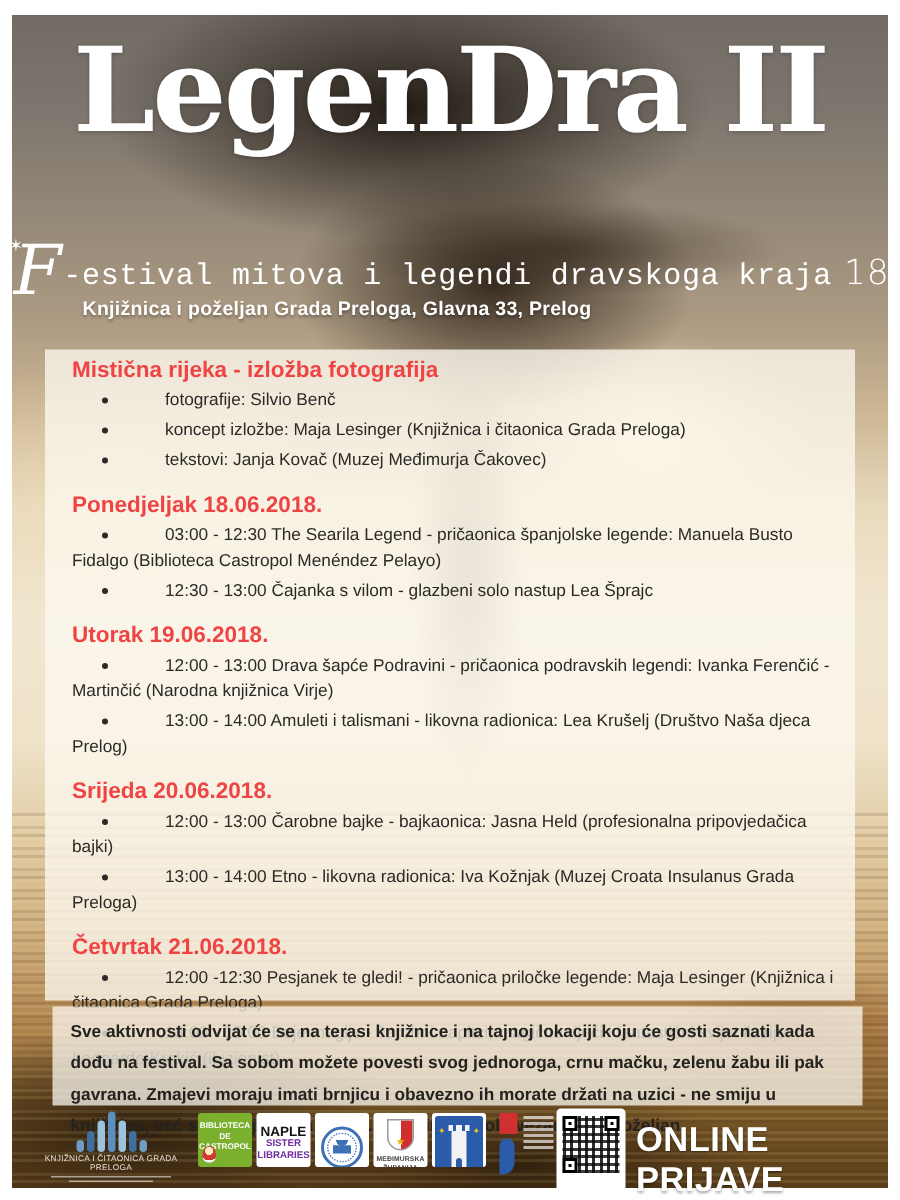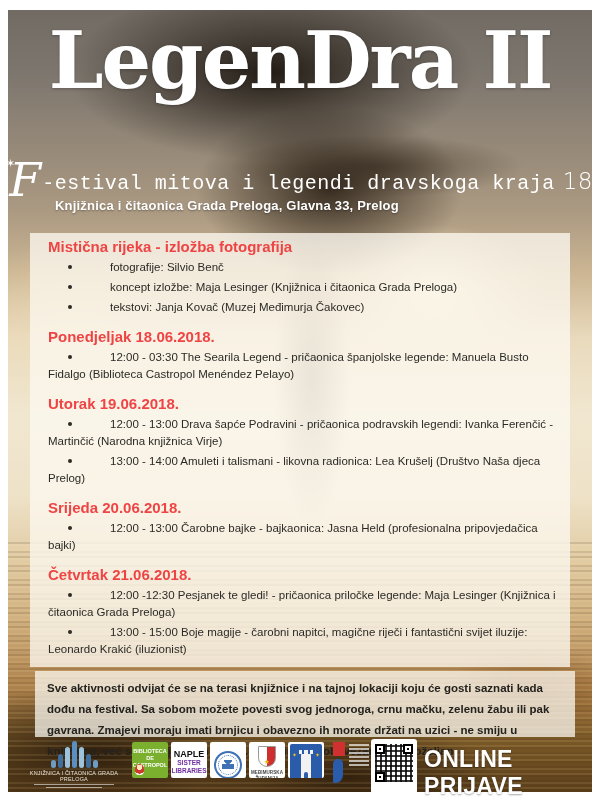--- a/index.html
+++ b/index.html
@@ -112,21 +112,21 @@
   <div class="photo">
     <div class="water-texture"></div>
   </div>
 
   <h1 class="title">LegenDra II</h1>
 
   <div class="subtitle">
     <span class="star">✶</span><span class="fancy-f">F</span><span class="script">-estival mitova i legendi dravskoga kraja</span><span class="dates">18.06.2018. - 21.06.2018.</span>
   </div>
 
-  <div class="address">Knjižnica i čitaonica Grada Preloga, Glavna 33, Prelog</div>
+  <div class="address">Knjižnica i poželjan Grada Preloga, Glavna 33, Prelog</div>
 
   <div class="content-panel">
 
     <div class="section">
       <div class="sec-heading">Mistična rijeka - izložba fotografija</div>
       <div class="item">
           <span class="dot"></span>
           <span class="txt">fotografije: Silvio Benč</span>
         </div>
       <div class="item">
@@ -136,41 +136,49 @@
       <div class="item">
           <span class="dot"></span>
           <span class="txt">tekstovi: Janja Kovač (Muzej Međimurja Čakovec)</span>
         </div>
     </div>
 
     <div class="section">
       <div class="sec-heading">Ponedjeljak 18.06.2018.</div>
       <div class="item">
           <span class="dot"></span>
-          <span class="txt">12:00 - 03:30   The  Searila Legend - pričaonica španjolske legende: Manuela Busto Fidalgo  (Biblioteca Castropol Menéndez Pelayo)</span>
+          <span class="txt">03:00 - 12:30   The  Searila Legend - pričaonica španjolske legende: Manuela Busto Fidalgo  (Biblioteca Castropol Menéndez Pelayo)</span>
+        </div>
+      <div class="item">
+          <span class="dot"></span>
+          <span class="txt">12:30 - 13:00 Čajanka s vilom - glazbeni solo nastup Lea Šprajc</span>
         </div>
     </div>
 
     <div class="section">
       <div class="sec-heading">Utorak 19.06.2018.</div>
       <div class="item">
           <span class="dot"></span>
           <span class="txt">12:00 - 13:00 Drava šapće Podravini - pričaonica podravskih legendi: Ivanka Ferenčić - Martinčić (Narodna knjižnica Virje)</span>
         </div>
       <div class="item">
           <span class="dot"></span>
           <span class="txt">13:00 - 14:00 Amuleti i talismani - likovna radionica: Lea Krušelj (Društvo Naša djeca Prelog)</span>
         </div>
     </div>
 
     <div class="section">
       <div class="sec-heading">Srijeda 20.06.2018.</div>
       <div class="item">
           <span class="dot"></span>
           <span class="txt">12:00 - 13:00 Čarobne bajke - bajkaonica: Jasna Held (profesionalna pripovjedačica bajki)</span>
+        </div>
+      <div class="item">
+          <span class="dot"></span>
+          <span class="txt">13:00 - 14:00 Etno - likovna radionica: Iva Kožnjak (Muzej Croata Insulanus Grada Preloga)</span>
         </div>
     </div>
 
     <div class="section">
       <div class="sec-heading">Četvrtak 21.06.2018.</div>
       <div class="item">
           <span class="dot"></span>
           <span class="txt">12:00 -12:30 Pesjanek te gledi! - pričaonica priločke legende: Maja Lesinger (Knjižnica i čitaonica Grada Preloga)</span>
         </div>
       <div class="item">

